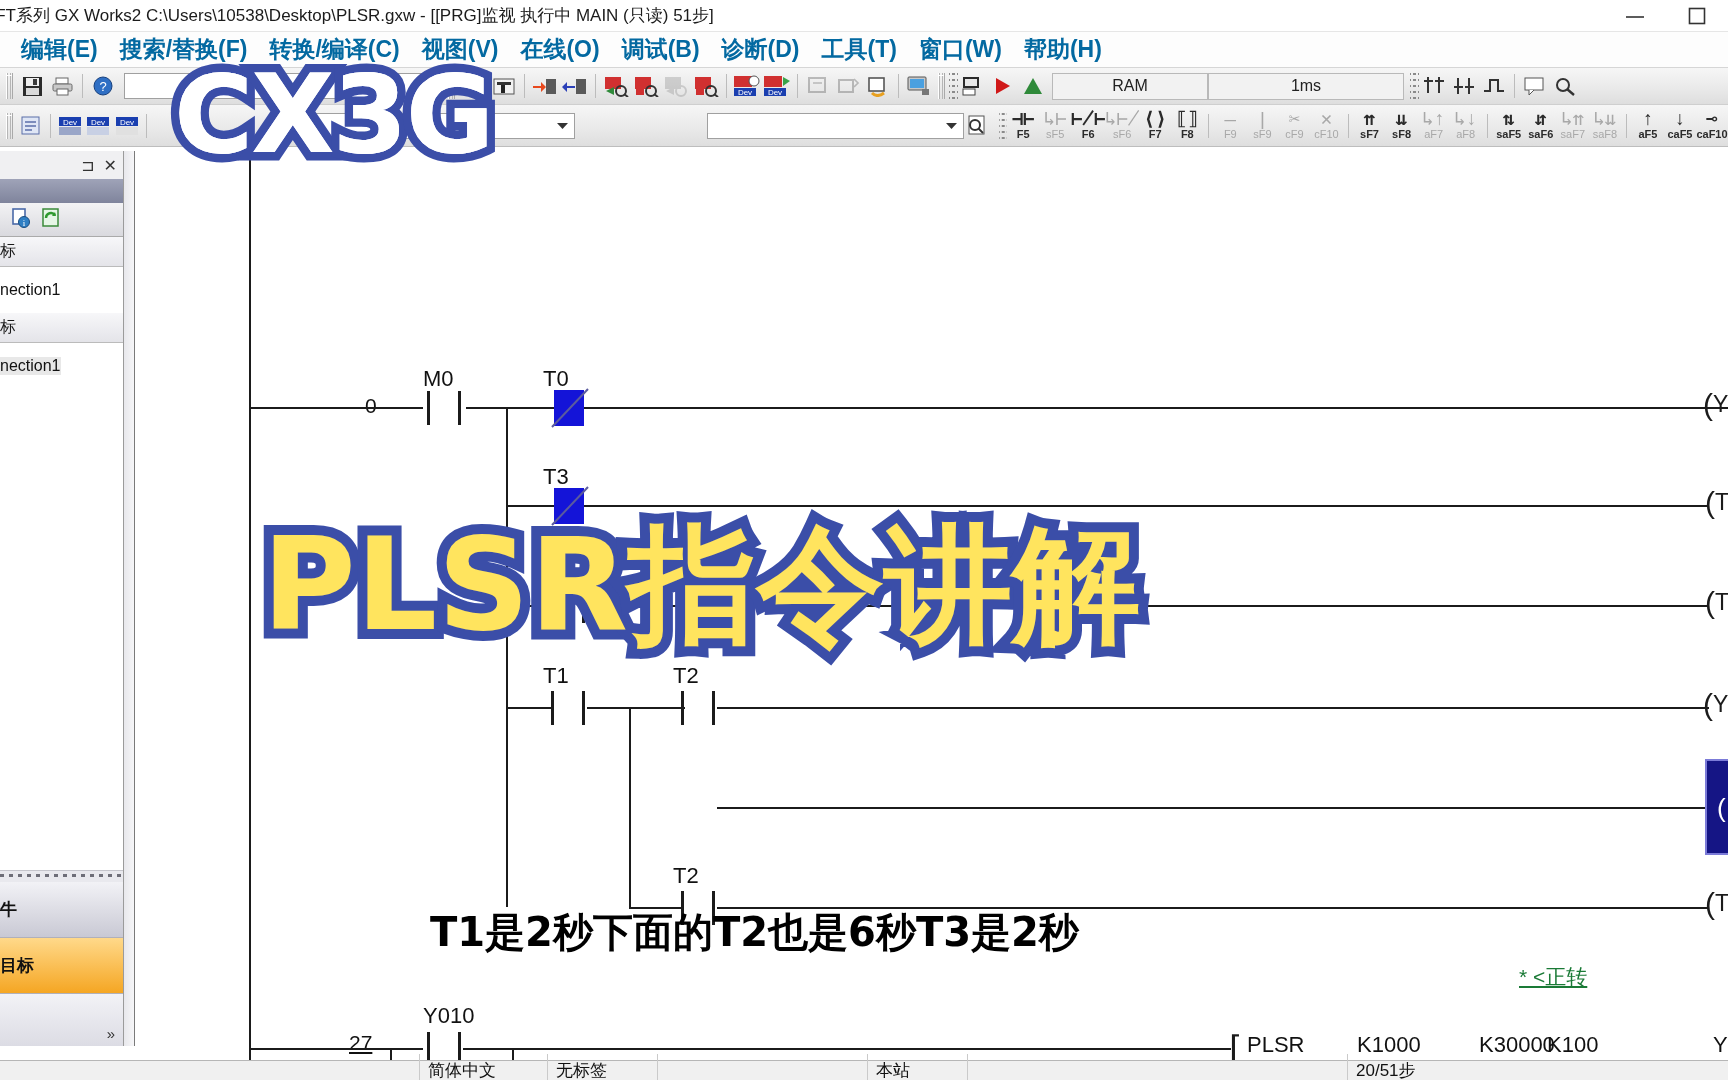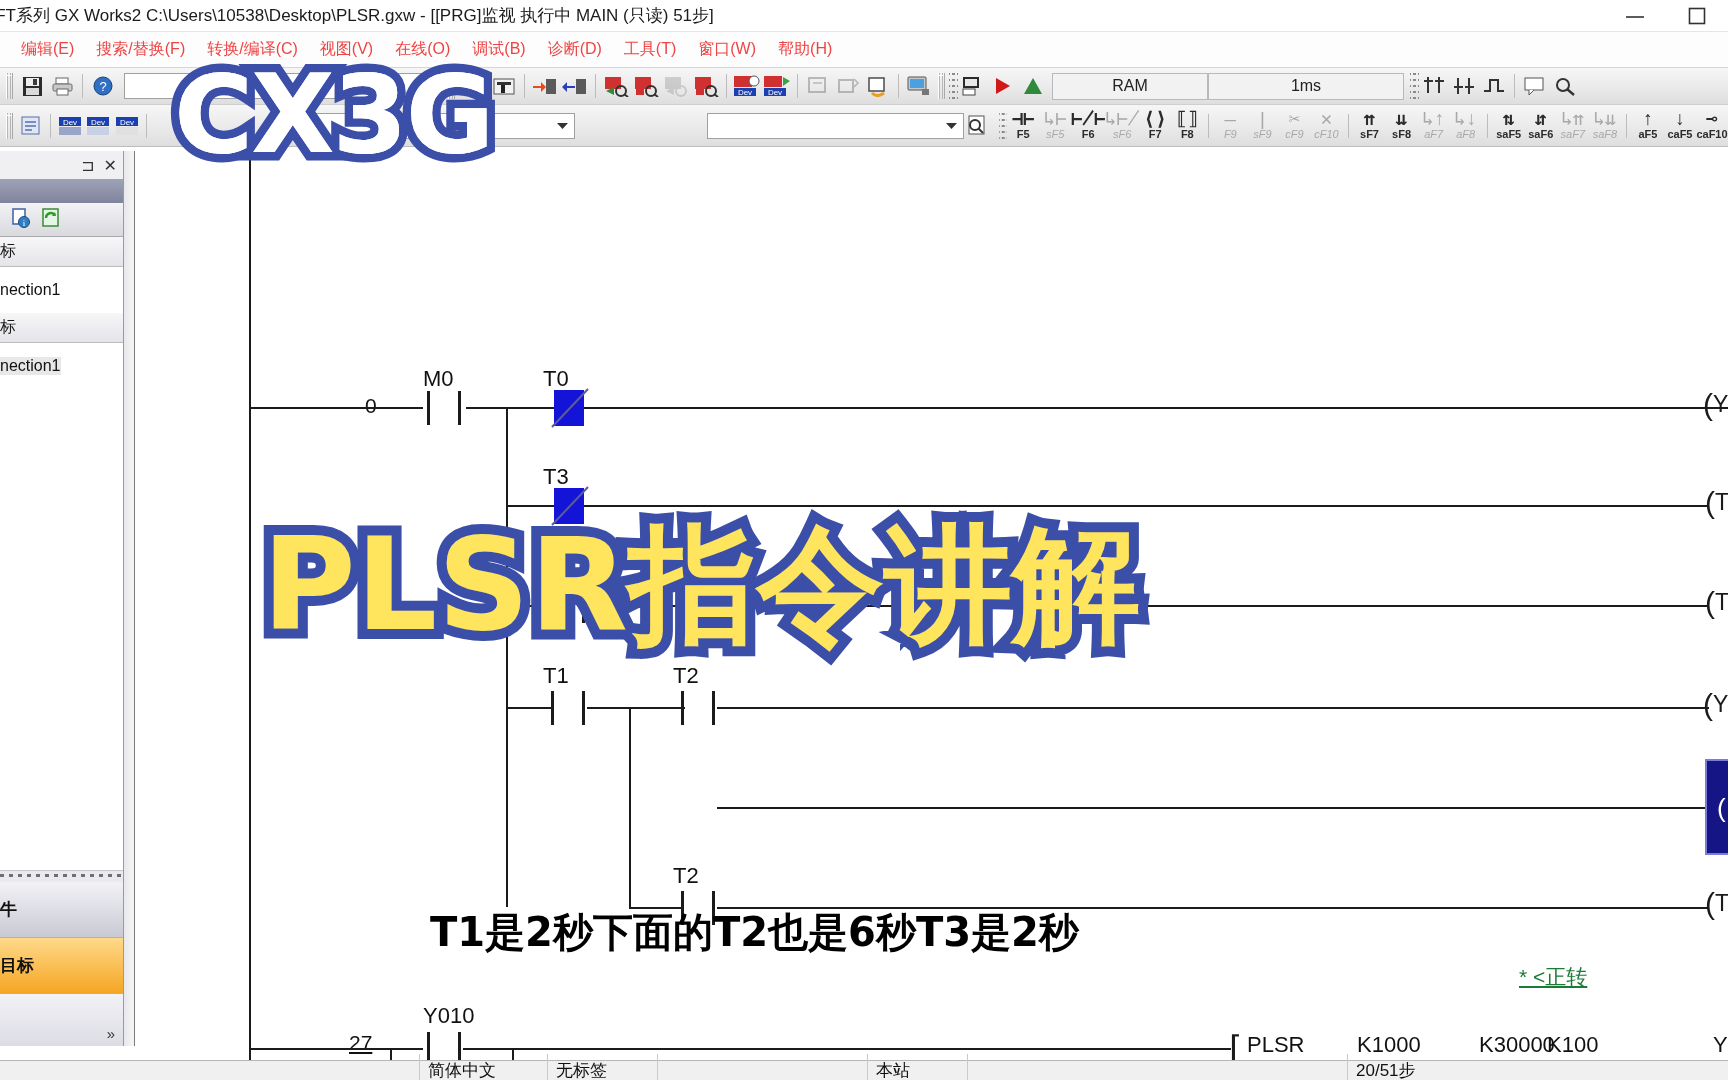--- a/index.html
+++ b/index.html
@@ -23,21 +23,21 @@
   .winbtns{ position:absolute; right:0; top:0; height:32px; display:flex; }
   .winbtn{ width:62px; height:32px; display:flex; align-items:center; justify-content:center;
     font-size:18px; color:#333; }
   .winbtn svg{ display:block; }
 
   
   .menubar{
     height:36px; background:#fdfdfd; display:flex; align-items:center;
     padding-left:4px; border-bottom:1px solid #d6d6d6;
   }
-  .menuitem{ font-size:16px; color:#ef4444; padding:2px 11px; white-space:nowrap; }
+  .menuitem{ font-size:23px; color:#0369a1; padding:2px 11px; white-space:nowrap;font-weight:bold; }
 
   
   .tbrow{
     height:37px; display:flex; align-items:center;
     background:linear-gradient(180deg,#f6f6f6 0%,#eaeaea 55%,#dedede 100%);
     border-bottom:1px solid #cfcfcf; padding-left:2px;
   }
   .tbrow2{
     height:42px; display:flex; align-items:center;
     background:linear-gradient(180deg,#f6f6f6 0%,#eaeaea 55%,#dedede 100%);
@@ -60,21 +60,21 @@
   .fieldbox{
     height:27px; border:1px solid #b9b9b9; background:#f2f2f2; display:flex;
     align-items:center; justify-content:center; font-size:16px; color:#222;
   }
   .fkey{ display:flex; flex-direction:column; align-items:center; justify-content:center;
      width:34px; height:40px; }
   .fkey .gl{ font-size:19px; line-height:17px; color:#2b2b2b; font-family:"Liberation Mono", monospace; font-weight:bold;}
   .fkey .lb{ font-size:11px; line-height:11px; font-family:"Liberation Sans", sans-serif; }
   .fkey.on .lb{ color:#2b2b2b; font-weight:bold; }
   .fkey.off .gl{ color:#a8a8a8; font-weight:normal;}
-  .fkey.off .lb{ color:#a8a8a8;font-style:italic; }
+  .fkey.off .lb{ color:#a8a8a8; }
   .dots3{ width:9px; height:30px;
     background-image:radial-gradient(#8a8a8a 1.1px, transparent 1.2px);
     background-size:5px 6px; background-position:center; }
 
   
   .body{ position:absolute; left:0; top:151px; right:0; bottom:34px; display:flex; }
 
   
   .navpanel{ width:124px; background:#f0f0f2; border-right:1px solid #9b9b9b;
      display:flex; flex-direction:column; position:relative; }

